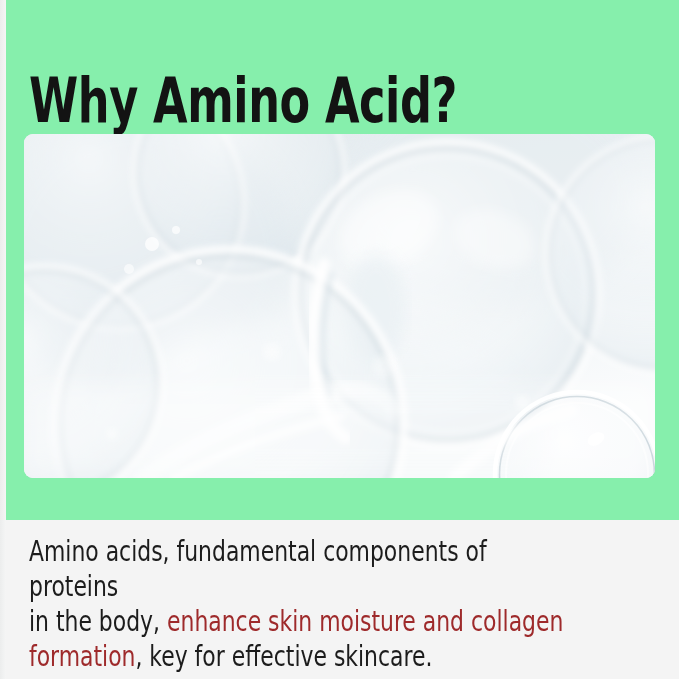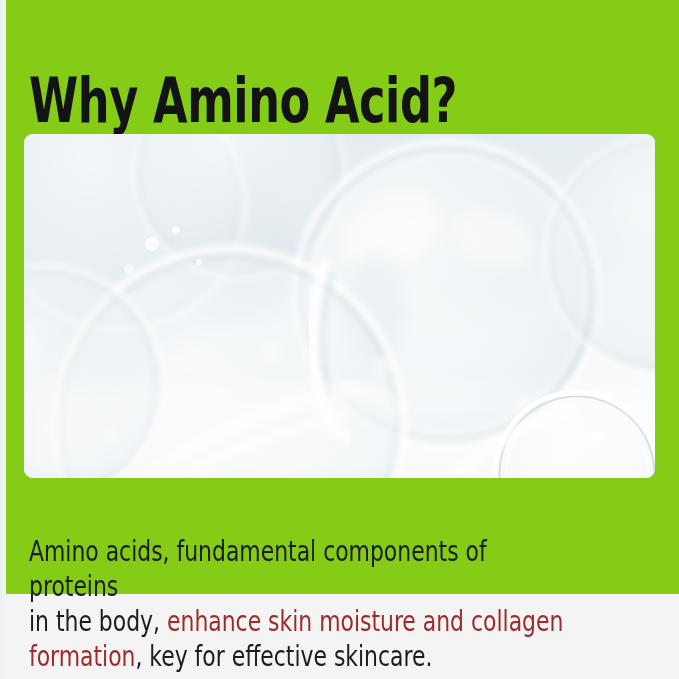--- a/index.html
+++ b/index.html
@@ -10,22 +10,22 @@
     width: 679px;
     height: 679px;
     background: #f4f4f4;
     font-family: "Liberation Sans", sans-serif;
     overflow: hidden;
   }
 
   #page {
     position: relative;
     width: 679px;
-    height: 594px;
-    background: #84cc16;
+    height: 520px;
+    background: #86efac;
     box-sizing: border-box;
   }
 
   
   #left-edge-strip {
     position: absolute;
     left: 0; top: 0;
     width: 6px;
     height: 679px;
     background: linear-gradient(to right, #eceded 0%, #f1f2f2 60%, #f5f5f5 100%);

